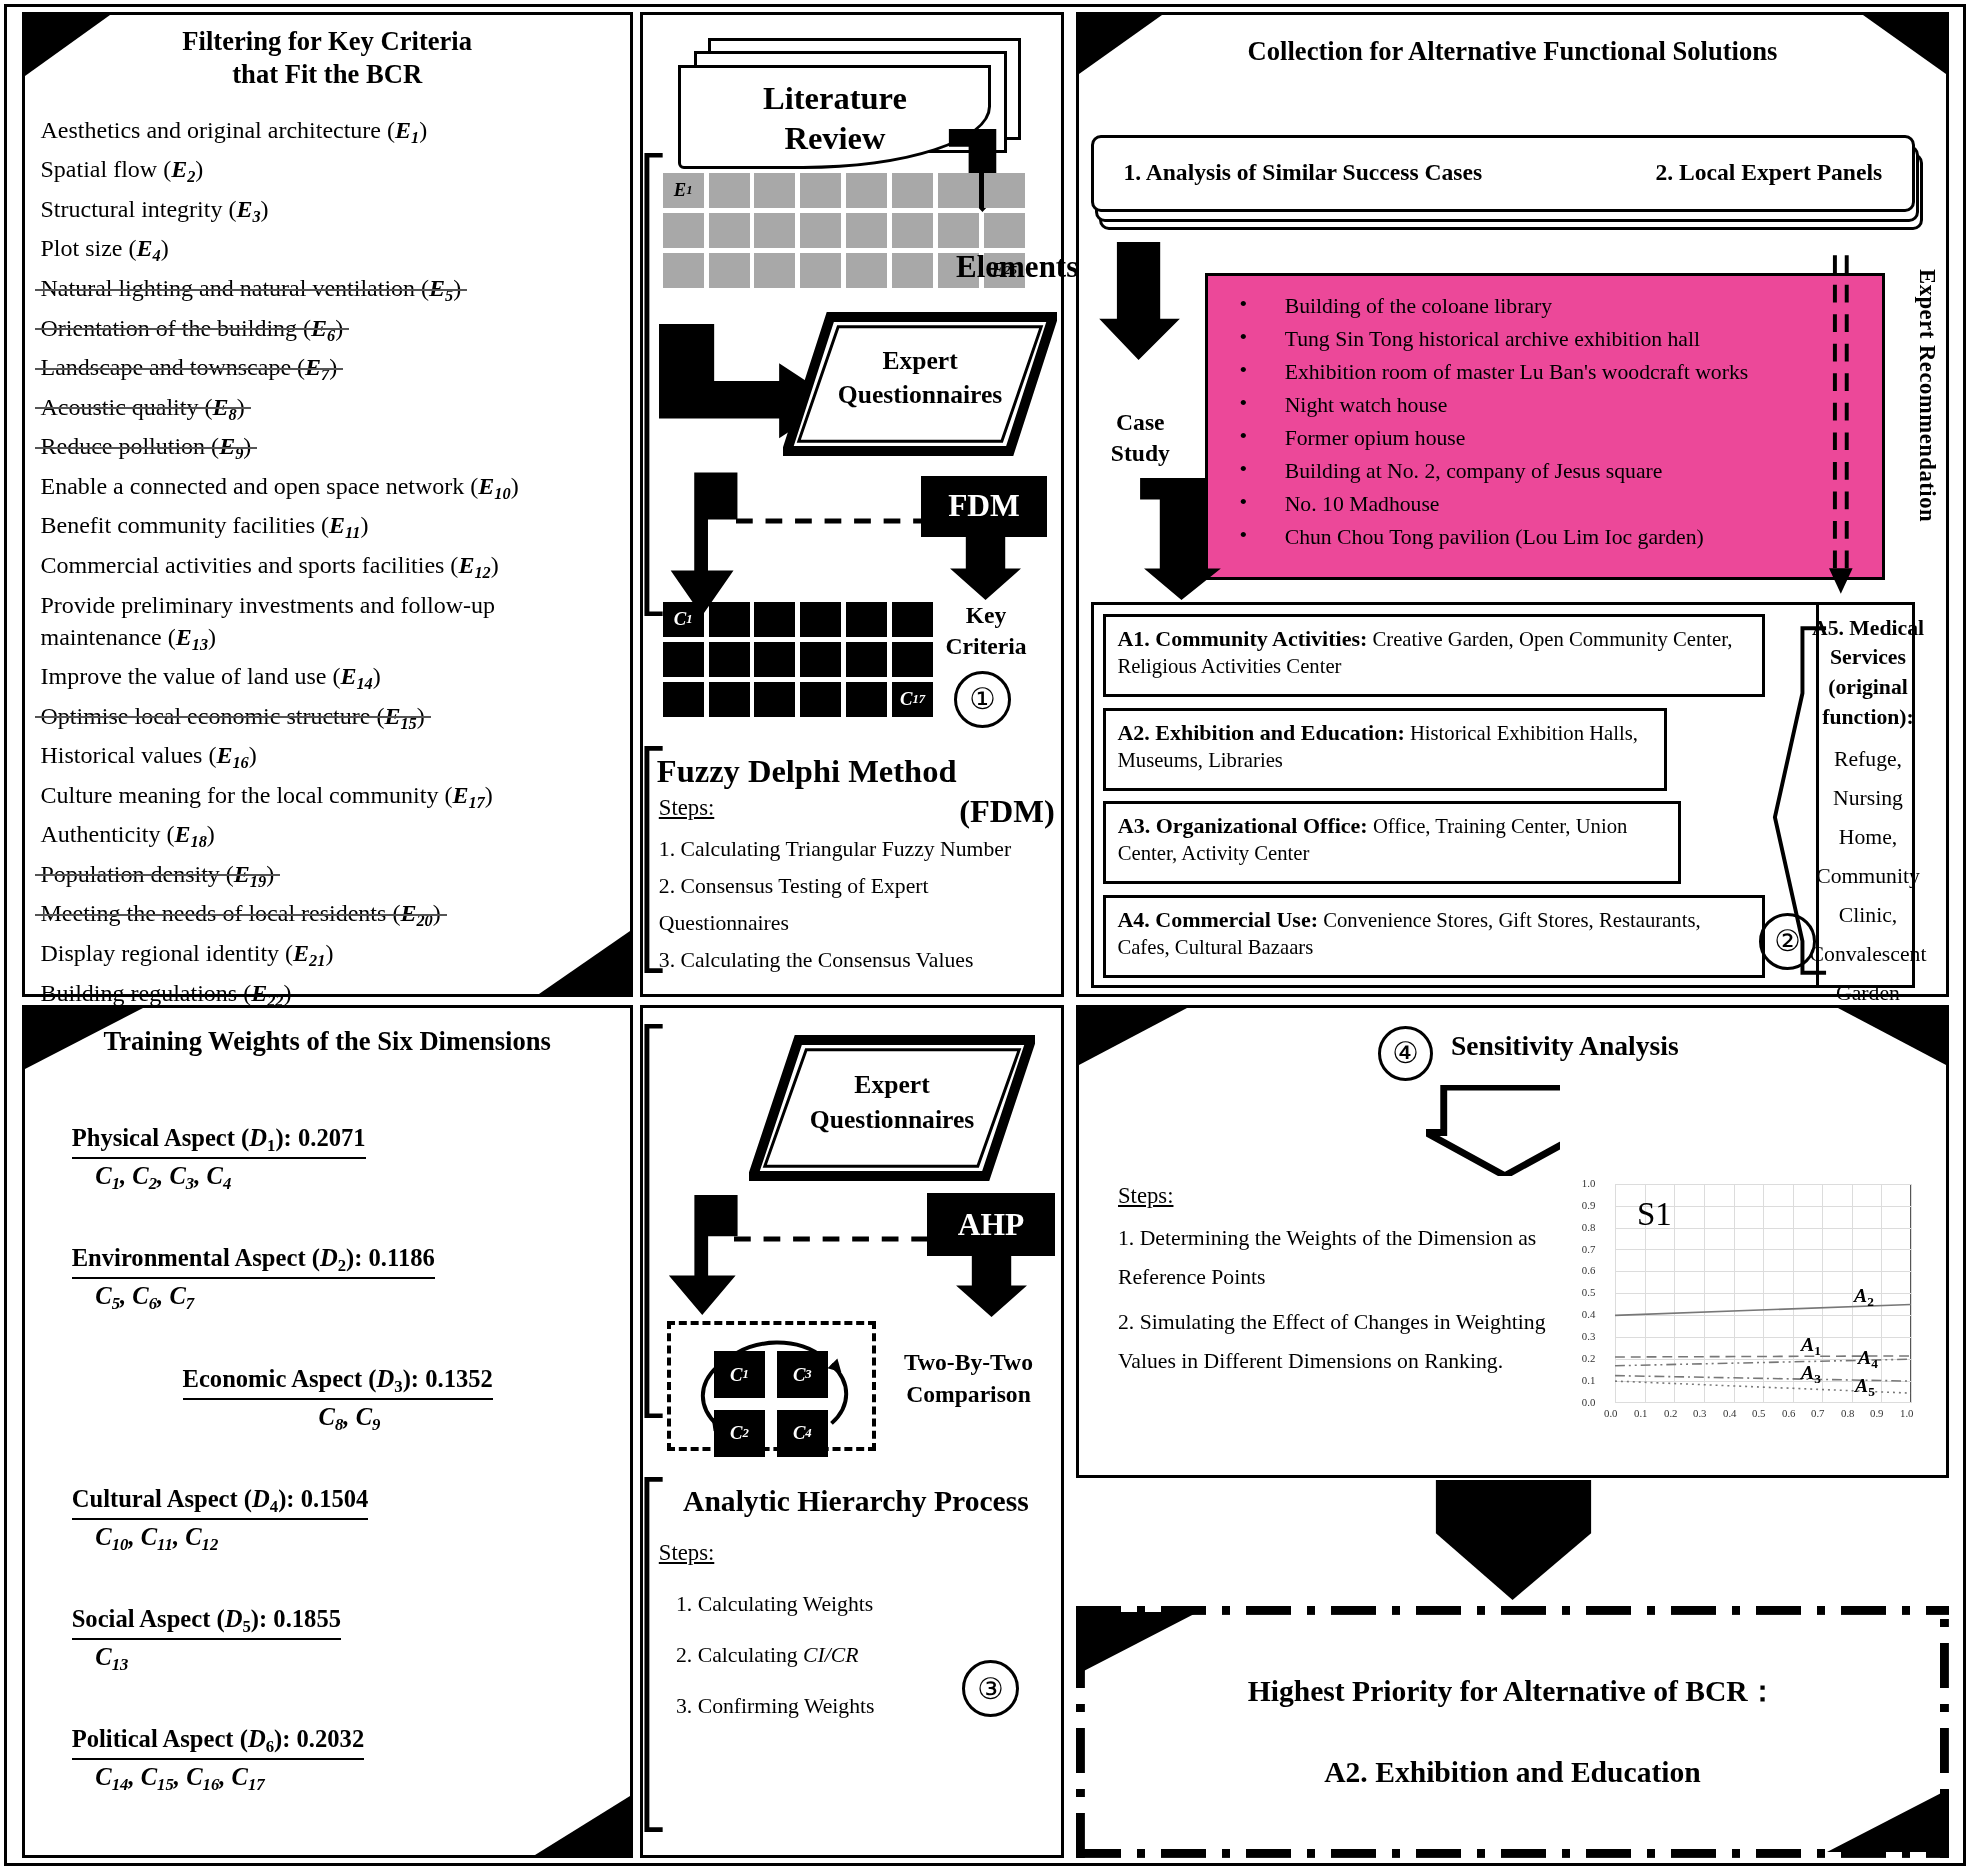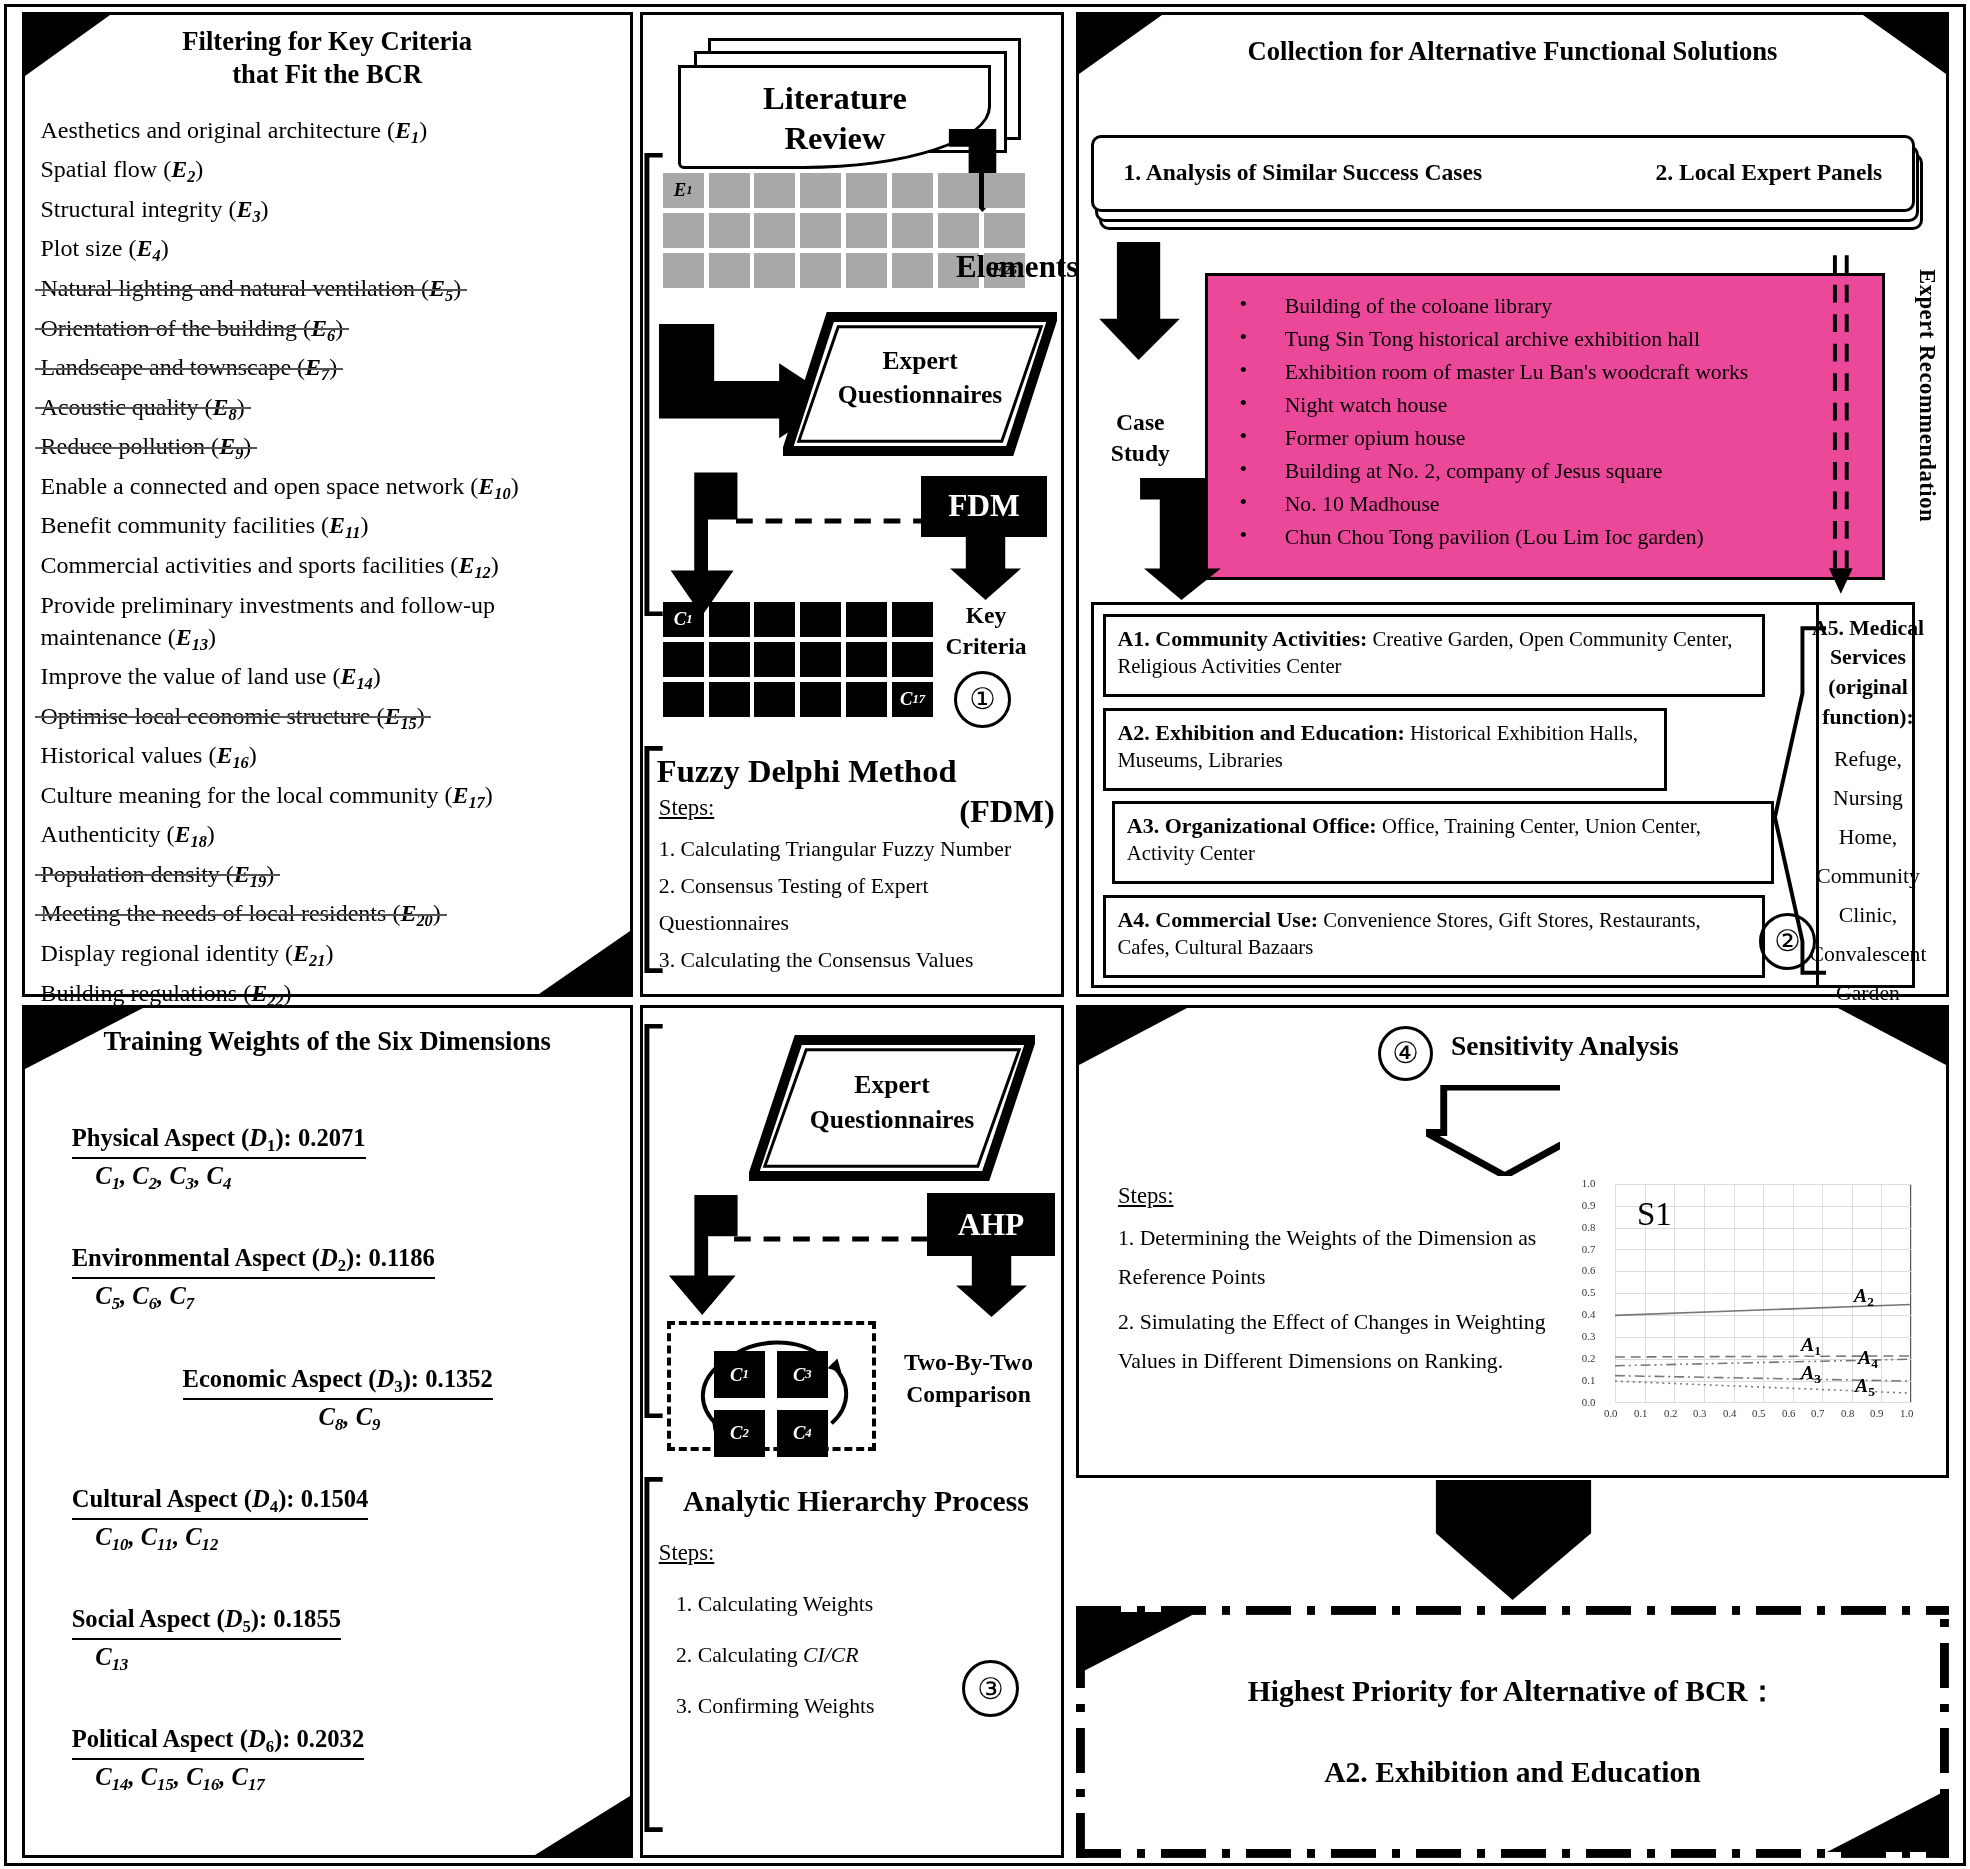--- a/index.html
+++ b/index.html
@@ -320,21 +320,21 @@
       <line x1="18" y1="0" x2="18" y2="320" stroke="#000" stroke-width="4" stroke-dasharray="18 12"></line>
       <path d="M0,318 L24,318 L12,344 Z" fill="#000"></path>
     </svg>
 
     <div class="abs" style="left:11.8px;top:587px;width:824px;height:386px;border:3px solid #000;box-sizing:border-box;"></div>
     <div class="abs" style="left:737px;top:587px;width:99px;height:386px;border-left:3px solid #000;box-sizing:border-box;"></div>
 
     <div id="altboxes">
         <div class="abox" style="left: 23.6px; width: 662px; top: 599px; height: 83px;"><b>A1. Community Activities:</b> <span>Creative Garden, Open Community Center, Religious Activities Center</span></div>
         <div class="abox" style="left: 23.6px; width: 564px; top: 693px; height: 83px;"><b>A2. Exhibition and Education:</b> <span>Historical Exhibition Halls, Museums, Libraries</span></div>
-        <div class="abox" style="left: 33px; width: 662px; top: 786px; height: 83px;"><b>A3. Organizational Office:</b> <span>Office, Training Center, Union Center, Activity Center</span></div>
+        <div class="abox" style="left: 24px; width: 578px; top: 786px; height: 83px;"><b>A3. Organizational Office:</b> <span>Office, Training Center, Union Center, Activity Center</span></div>
         <div class="abox" style="left: 23.6px; width: 662px; top: 880px; height: 83px;"><b>A4. Commercial Use:</b> <span>Convenience Stores, Gift Stores, Restaurants, Cafes, Cultural Bazaars</span></div>
       </div>
 
     <div class="abs ctr" style="left:727px;top:599px;width:124px;font-size:21.7px;line-height:29.6px;">
       <div class="bold">A5. Medical</div>
       <div class="bold">Services</div>
       <div class="bold">(original</div>
       <div class="bold">function):</div>
       <div id="a5items" style="padding-top:7.9px;line-height:39px;">
           <div>Refuge, Nursing</div>

